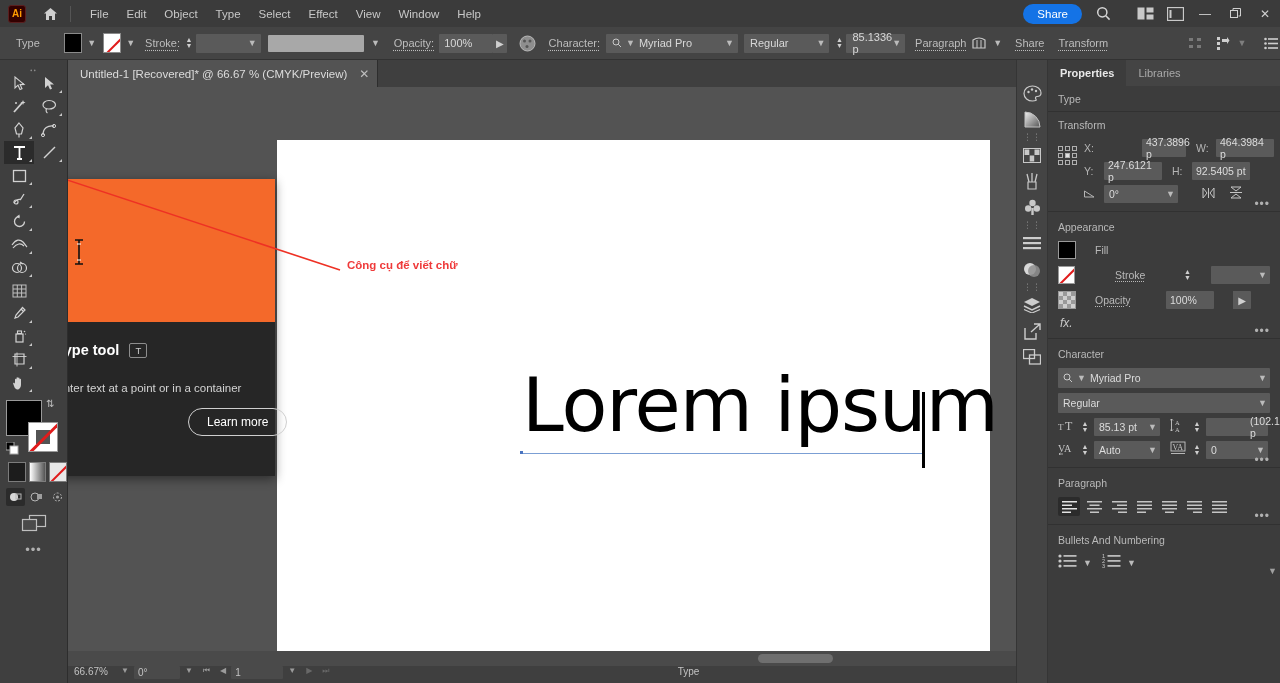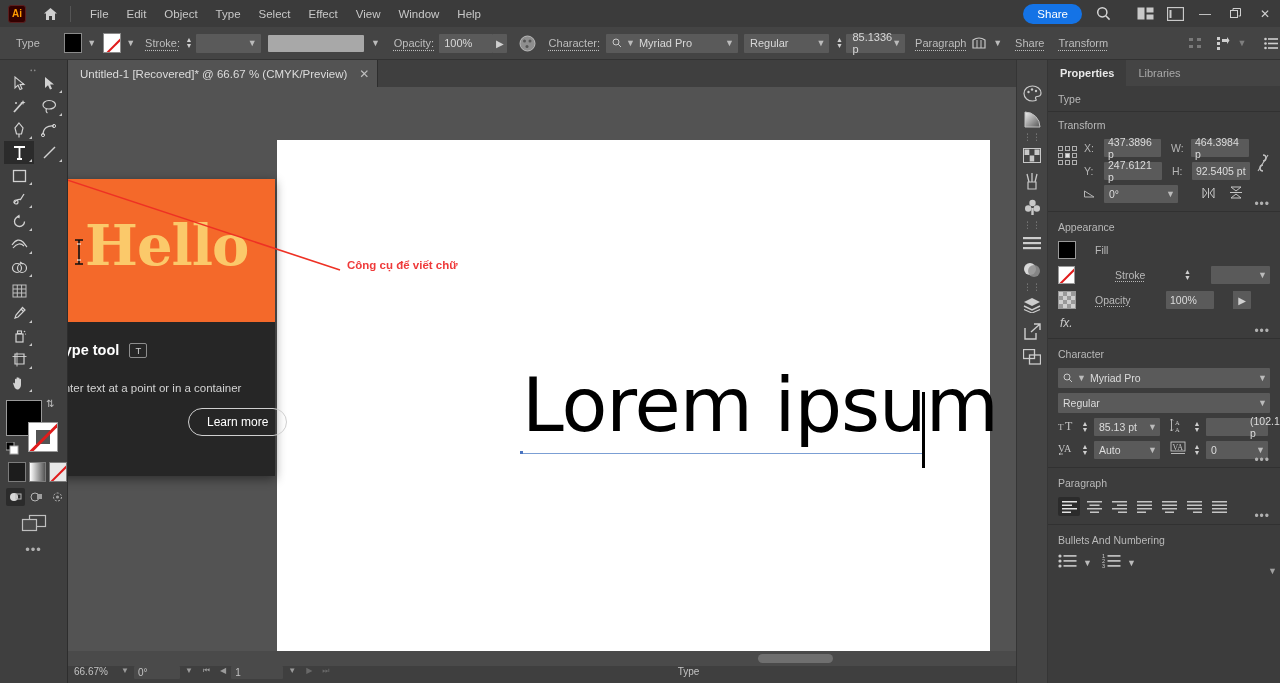--- a/index.html
+++ b/index.html
@@ -607,21 +607,20 @@
   <div class="canvas-area">
     <div class="artboard">
       <div class="lorem">Lorem ipsum</div>
       <div class="baseline"></div>
       <div class="baseline-dot"></div>
       <div class="caret-bar"></div>
     </div>
 
     <div class="tipcard">
       <div class="tip-hero">
-        <div class="tip-hello">Hello</div>
         <div class="tip-cursor">
           <svg width="14" height="26" viewBox="0 0 14 26">
               <path d="M3 1 L11 1 M7 1 L7 25 M3 25 L11 25" stroke="#111" stroke-width="1.6" fill="none"></path>
               <path d="M5 5 L9 5 M5 21 L9 21" stroke="#fff" stroke-width="1"></path>
             </svg>
         </div>
       </div>
       <div class="tip-body">
         <div class="tip-title">
           <span>Type tool</span>
@@ -763,21 +762,21 @@
             <i></i>
             <i class="on"></i>
             <i></i>
             <i></i>
             <i></i>
             <i></i>
         </div>
         <div style="flex:1;">
           <div class="xform-row">
             <span class="plabel">X:</span>
-            <span class="pfield" style="width:57px;">437.3896 p</span>
+            <span class="pfield" style="width:44px;margin-left:38px;">437.3896 p</span>
             <span class="plabel" style="margin-left:6px;">W:</span>
             <span class="pfield" style="width:58px;">464.3984 p</span>
           </div>
           <div class="xform-row">
             <span class="plabel">Y:</span>
             <span class="pfield" style="width:58px;">247.6121 p</span>
             <span class="plabel" style="margin-left:6px;">H:</span>
             <span class="pfield" style="width:58px;">92.5405 pt</span>
           </div>
           <div class="xform-row" style="margin-bottom:0;">

